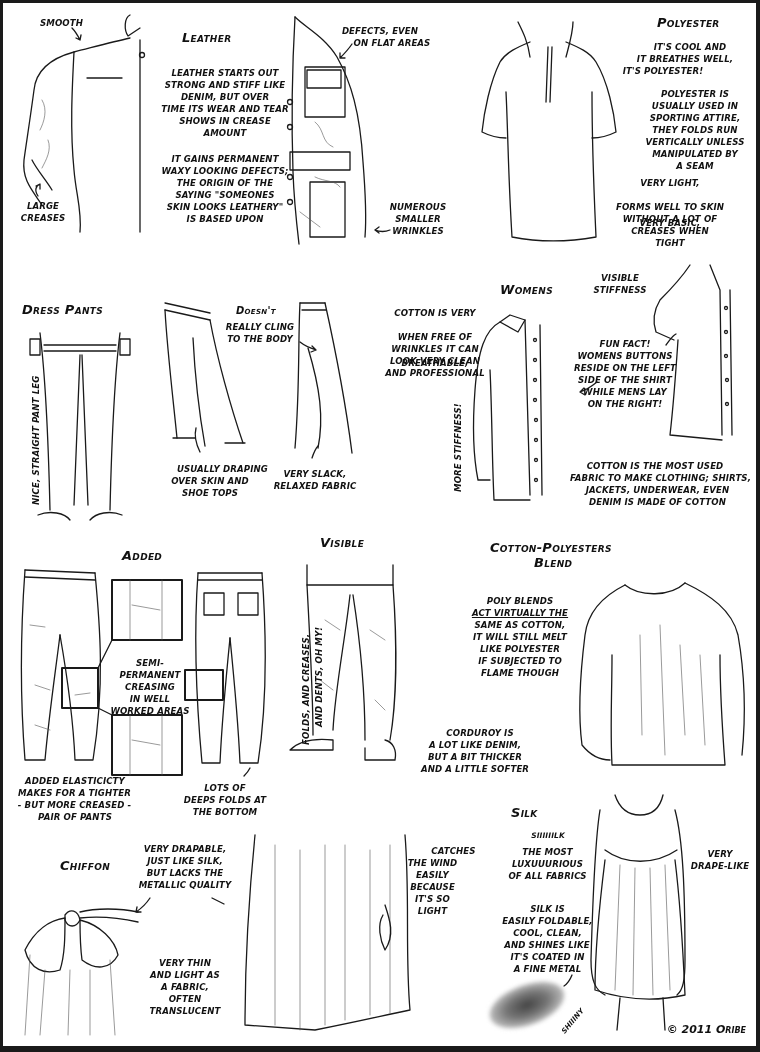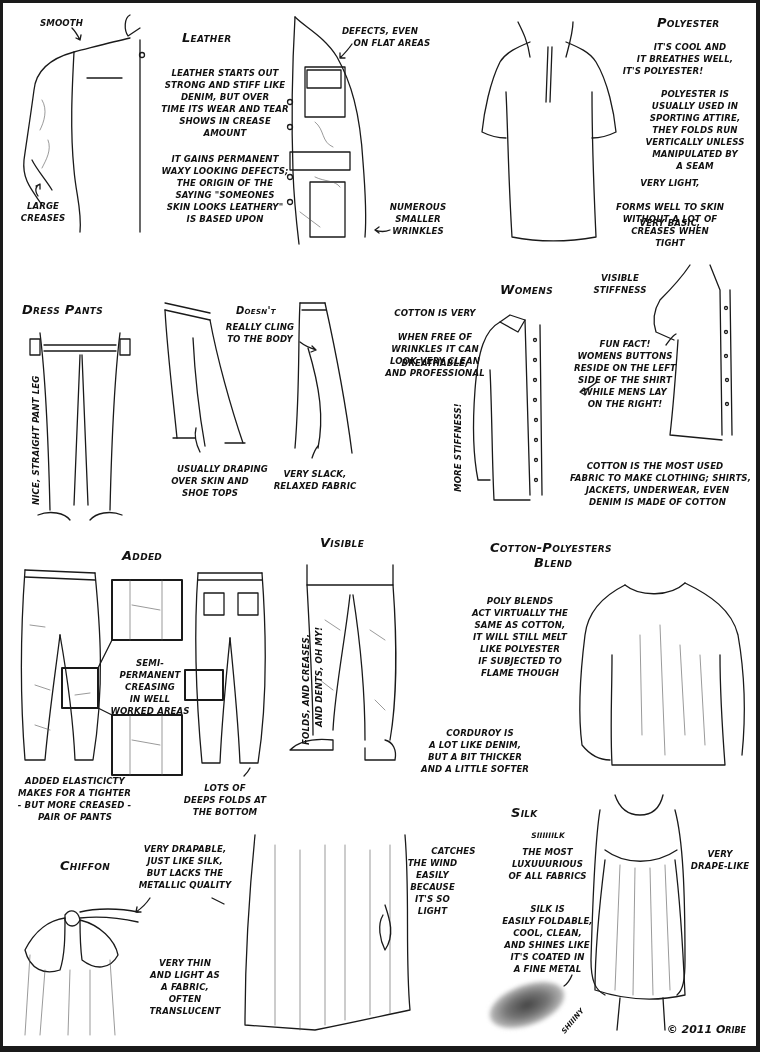--- a/index.html
+++ b/index.html
@@ -276,21 +276,21 @@
   <div class="h" style="left:534px;top:555px;">Blend</div>
   <svg class="art" style="left:570px;top:555px;" width="180" height="215" viewBox="0 0 180 215">
     <path d="M55 30 C70 42 100 42 115 28"></path>
     <path d="M55 30 C35 40 18 55 15 80 C10 120 8 160 12 190 C20 200 30 205 40 205"></path>
     <path d="M115 28 C140 40 162 55 168 80 C175 120 176 160 172 200"></path>
     <path d="M42 100 C42 140 40 170 42 210 L155 210 C152 170 150 140 150 100"></path>
     <path class="thin" d="M70 80 L72 180 M90 70 L95 200 M110 90 L115 180 M130 100 L135 190"></path>
   </svg>
   <div>
     <div class="t" style="left:470px;top:595px;width:100px;">Poly blends</div>
-    <div class="t" style="left:465px;top:607px;width:110px;">act virtually the</div>
+    <div class="t" style="left:465px;top:607px;width:110px;text-decoration:underline;">act virtually the</div>
     <div class="t" style="left:465px;top:619px;width:110px;">same as cotton,</div>
     <div class="t" style="left:465px;top:631px;width:110px;">it will still melt</div>
     <div class="t" style="left:465px;top:643px;width:110px;">like polyester</div>
     <div class="t" style="left:465px;top:655px;width:110px;">if subjected to</div>
     <div class="t" style="left:465px;top:667px;width:110px;">flame though</div>
   </div>
 </section>
 
 <section>
   <div class="h" style="left:60px;top:858px;">Chiffon</div>

